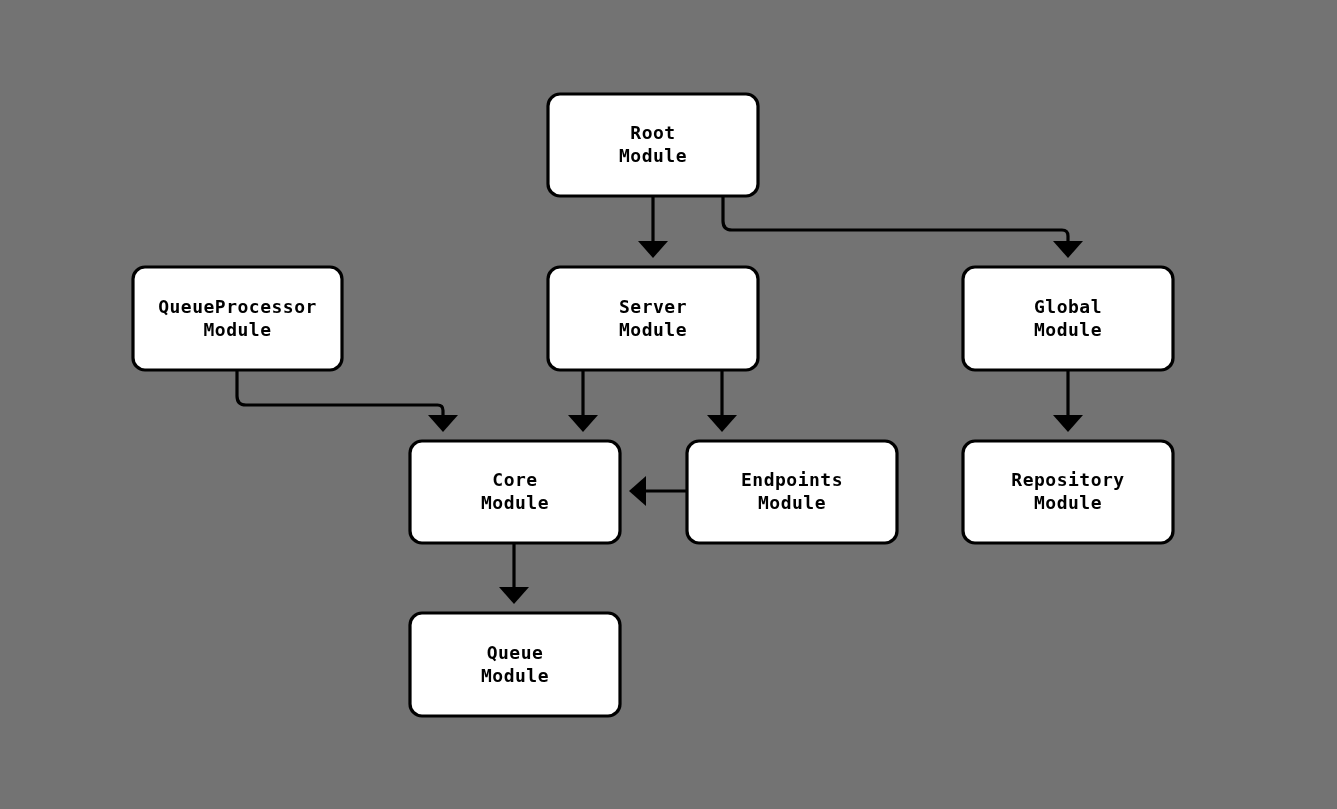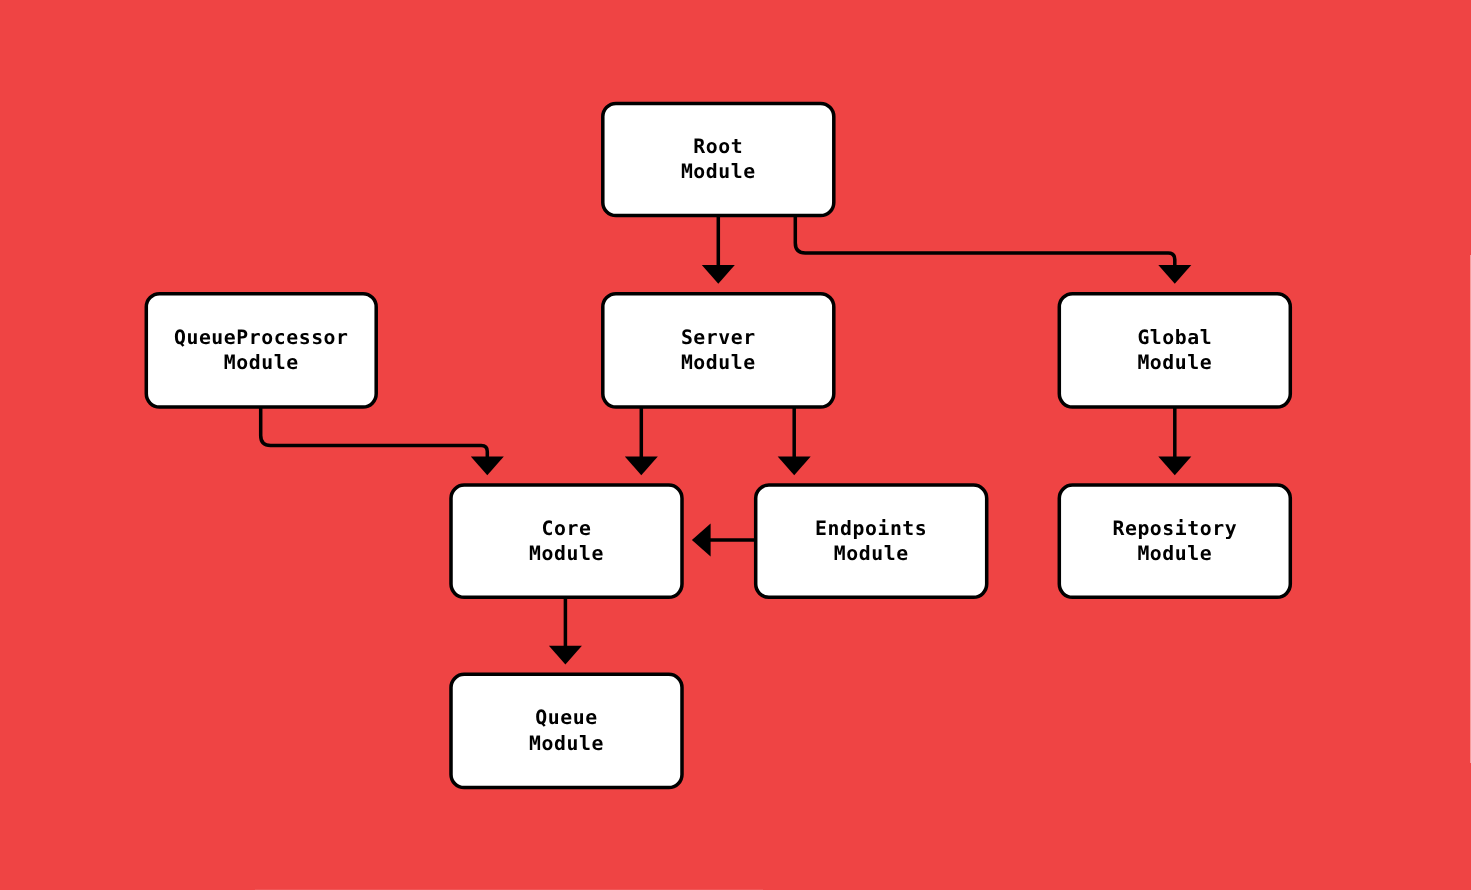--- a/index.html
+++ b/index.html
@@ -11,21 +11,21 @@
   body {
     width: 1337px;
     height: 809px;
     font-family: "DejaVu Sans Mono", "Liberation Mono", monospace;
     overflow: hidden;
   }
   #diagram-root {
     position: relative;
     width: 1337px;
     height: 809px;
-    background: #ef4444;
+    background: #737373;
   }
   svg#diagram-canvas {
     display: block;
     width: 1337px;
     height: 809px;
   }
   .node-box {
     fill: #ffffff;
     stroke: #000000;
     stroke-width: 3.2;

